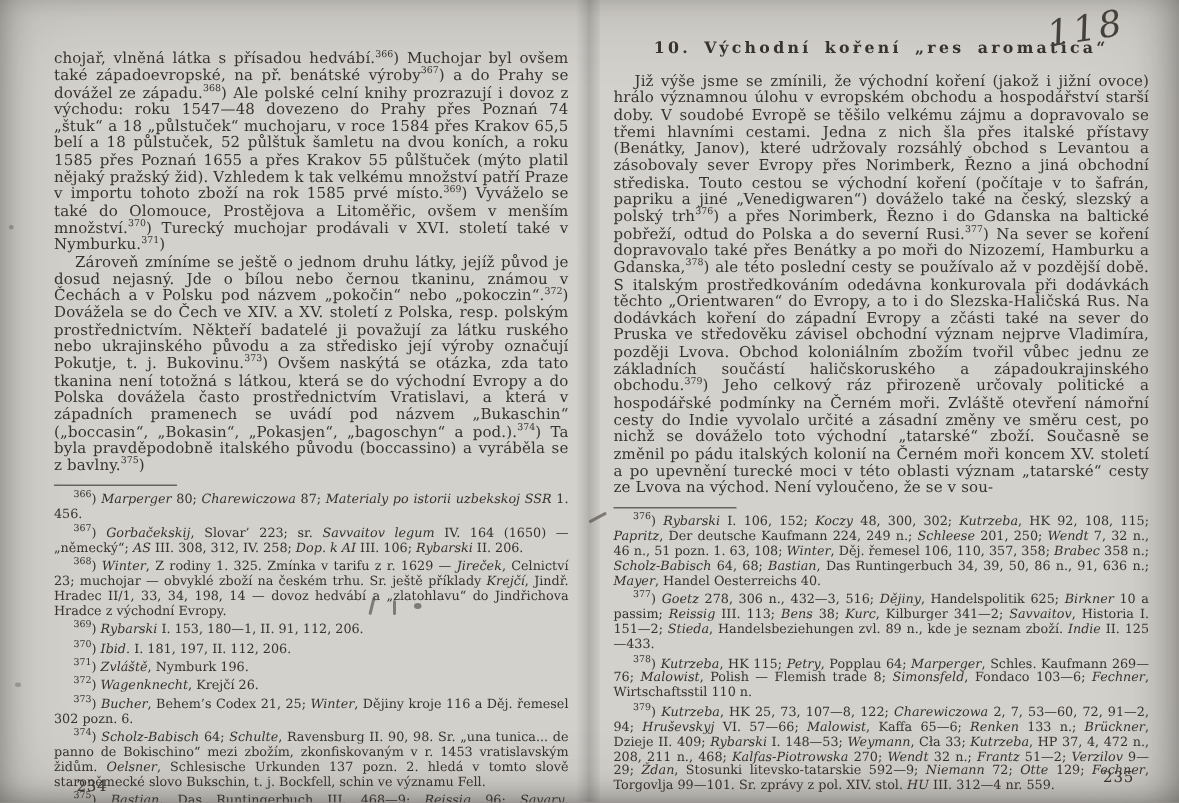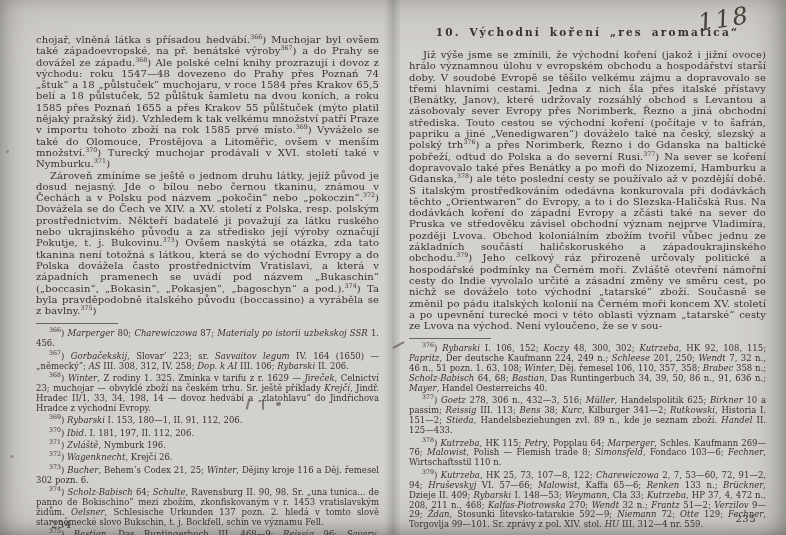--- a/index.html
+++ b/index.html
@@ -99,21 +99,21 @@
   </div>
 
   <div class="page right">
     <h2 class="heading">10. Východní koření „res aromatica“</h2>
     <div>
         <p class="bp ind">Již výše jsme se zmínili, že východní koření (jakož i jižní ovoce) hrálo významnou úlohu v evropském obchodu a hospodářství starší doby. V soudobé Evropě se těšilo velkému zájmu a dopravovalo se třemi hlavními cestami. Jedna z nich šla přes italské přístavy (Benátky, Janov), které udržovaly rozsáhlý obchod s Levantou a zásobovaly sever Evropy přes Norimberk, Řezno a jiná obchodní střediska. Touto cestou se východní koření (počítaje v to šafrán, papriku a jiné „Venedigwaren“) dováželo také na český, slezský a polský trh<sup>376</sup>) a přes Norimberk, Řezno i do Gdanska na baltické pobřeží, odtud do Polska a do severní Rusi.<sup>377</sup>) Na sever se koření dopravovalo také přes Benátky a po moři do Nizozemí, Hamburku a Gdanska,<sup>378</sup>) ale této poslední cesty se používalo až v pozdější době. S italským prostředkováním odedávna konkurovala při dodávkách těchto „Orientwaren“ do Evropy, a to i do Slezska-Haličská Rus. Na dodávkách koření do západní Evropy a zčásti také na sever do Pruska ve středověku závisel obchodní význam nejprve Vladimíra, později Lvova. Obchod koloniálním zbožím tvořil vůbec jednu ze základních součástí haličskoruského a západoukrajinského obchodu.<sup>379</sup>) Jeho celkový ráz přirozeně určovaly politické a hospodářské podmínky na Černém moři. Zvláště otevření námořní cesty do Indie vyvolalo určité a zásadní změny ve směru cest, po nichž se dováželo toto východní „tatarské“ zboží. Současně se změnil po pádu italských kolonií na Černém moři koncem XV. století a po upevnění turecké moci v této oblasti význam „tatarské“ cesty ze Lvova na východ. Není vyloučeno, že se v sou-</p>
       </div>
     <hr class="fn-rule">
     <div>
         <p class="fn"><sup>376</sup>) <em>Rybarski</em> I. 106, 152; <em>Koczy</em> 48, 300, 302; <em>Kutrzeba</em>, HK 92, 108, 115; <em>Papritz</em>, Der deutsche Kaufmann 224, 249 n.; <em>Schleese</em> 201, 250; <em>Wendt</em> 7, 32 n., 46 n., 51 pozn. 1. 63, 108; <em>Winter</em>, Děj. řemesel 106, 110, 357, 358; <em>Brabec</em> 358 n.; <em>Scholz-Babisch</em> 64, 68; <em>Bastian</em>, Das Runtingerbuch 34, 39, 50, 86 n., 91, 636 n.; <em>Mayer</em>, Handel Oesterreichs 40.</p>
-        <p class="fn"><sup>377</sup>) <em>Goetz</em> 278, 306 n., 432—3, 516; <em>Müller</em>, Handelspolitik 625; <em>Birkner</em> 10 a passim; <em>Reissig</em> III. 113; <em>Bens</em> 38; <em>Kurc</em>, Kilburger 341—2; <em>Rutkowski</em>, Historia I. 151—2; <em>Stieda</em>, Handelsbeziehungen zvl. 89 n., kde je seznam zboží. <em>Handel</em> II. 125—433.</p>
+        <p class="fn"><sup>377</sup>) <em>Goetz</em> 278, 306 n., 432—3, 516; <em>Dějiny</em>, Handelspolitik 625; <em>Birkner</em> 10 a passim; <em>Reissig</em> III. 113; <em>Bens</em> 38; <em>Kurc</em>, Kilburger 341—2; <em>Savvaitov</em>, Historia I. 151—2; <em>Stieda</em>, Handelsbeziehungen zvl. 89 n., kde je seznam zboží. <em>Indie</em> II. 125—433.</p>
         <p class="fn"><sup>378</sup>) <em>Kutrzeba</em>, HK 115; <em>Petry</em>, Popplau 64; <em>Marperger</em>, Schles. Kaufmann 269—76; <em>Malowist</em>, Polish — Flemish trade 8; <em>Simonsfeld</em>, Fondaco 103—6; <em>Fechner</em>, Wirtschaftsstil 110 n.</p>
         <p class="fn"><sup>379</sup>) <em>Kutrzeba</em>, HK 25, 73, 107—8, 122; <em>Charewiczowa</em> 2, 7, 53—60, 72, 91—2, 94; <em>Hruševskyj</em> VI. 57—66; <em>Malowist</em>, Kaffa 65—6; <em>Renken</em> 133 n.; <em>Brückner</em>, Dzieje II. 409; <em>Rybarski</em> I. 148—53; <em>Weymann</em>, Cła 33; <em>Kutrzeba</em>, HP 37, 4, 472 n., 208, 211 n., 468; <em>Kalfas-Piotrowska</em> 270; <em>Wendt</em> 32 n.; <em>Frantz</em> 51—2; <em>Verzilov</em> 9—29; <em>Ždan</em>, Stosunki litevsko-tatarskie 592—9; <em>Niemann</em> 72; <em>Otte</em> 129; <em>Fechner</em>, Torgovlja 99—101. Sr. zprávy z pol. XIV. stol. <em>HU</em> III. 312—4 nr. 559.</p>
       </div>
     <div class="pagenum rightnum">235</div>
   </div>
 
   <div class="gutter"></div>
   <div class="folio">118</div>
 
   <div class="pen-mark mark-1"></div>

